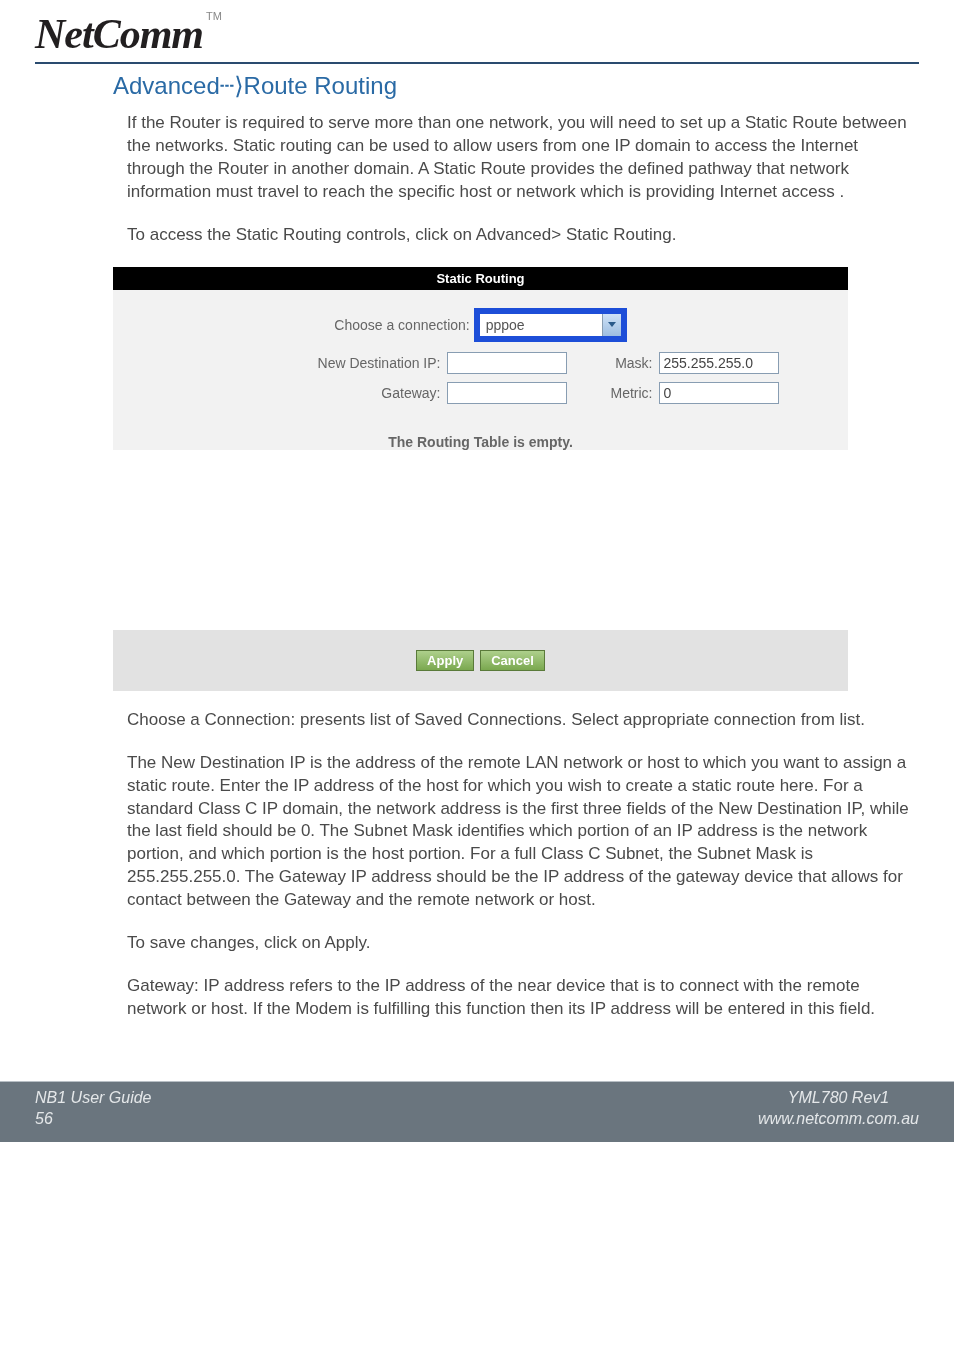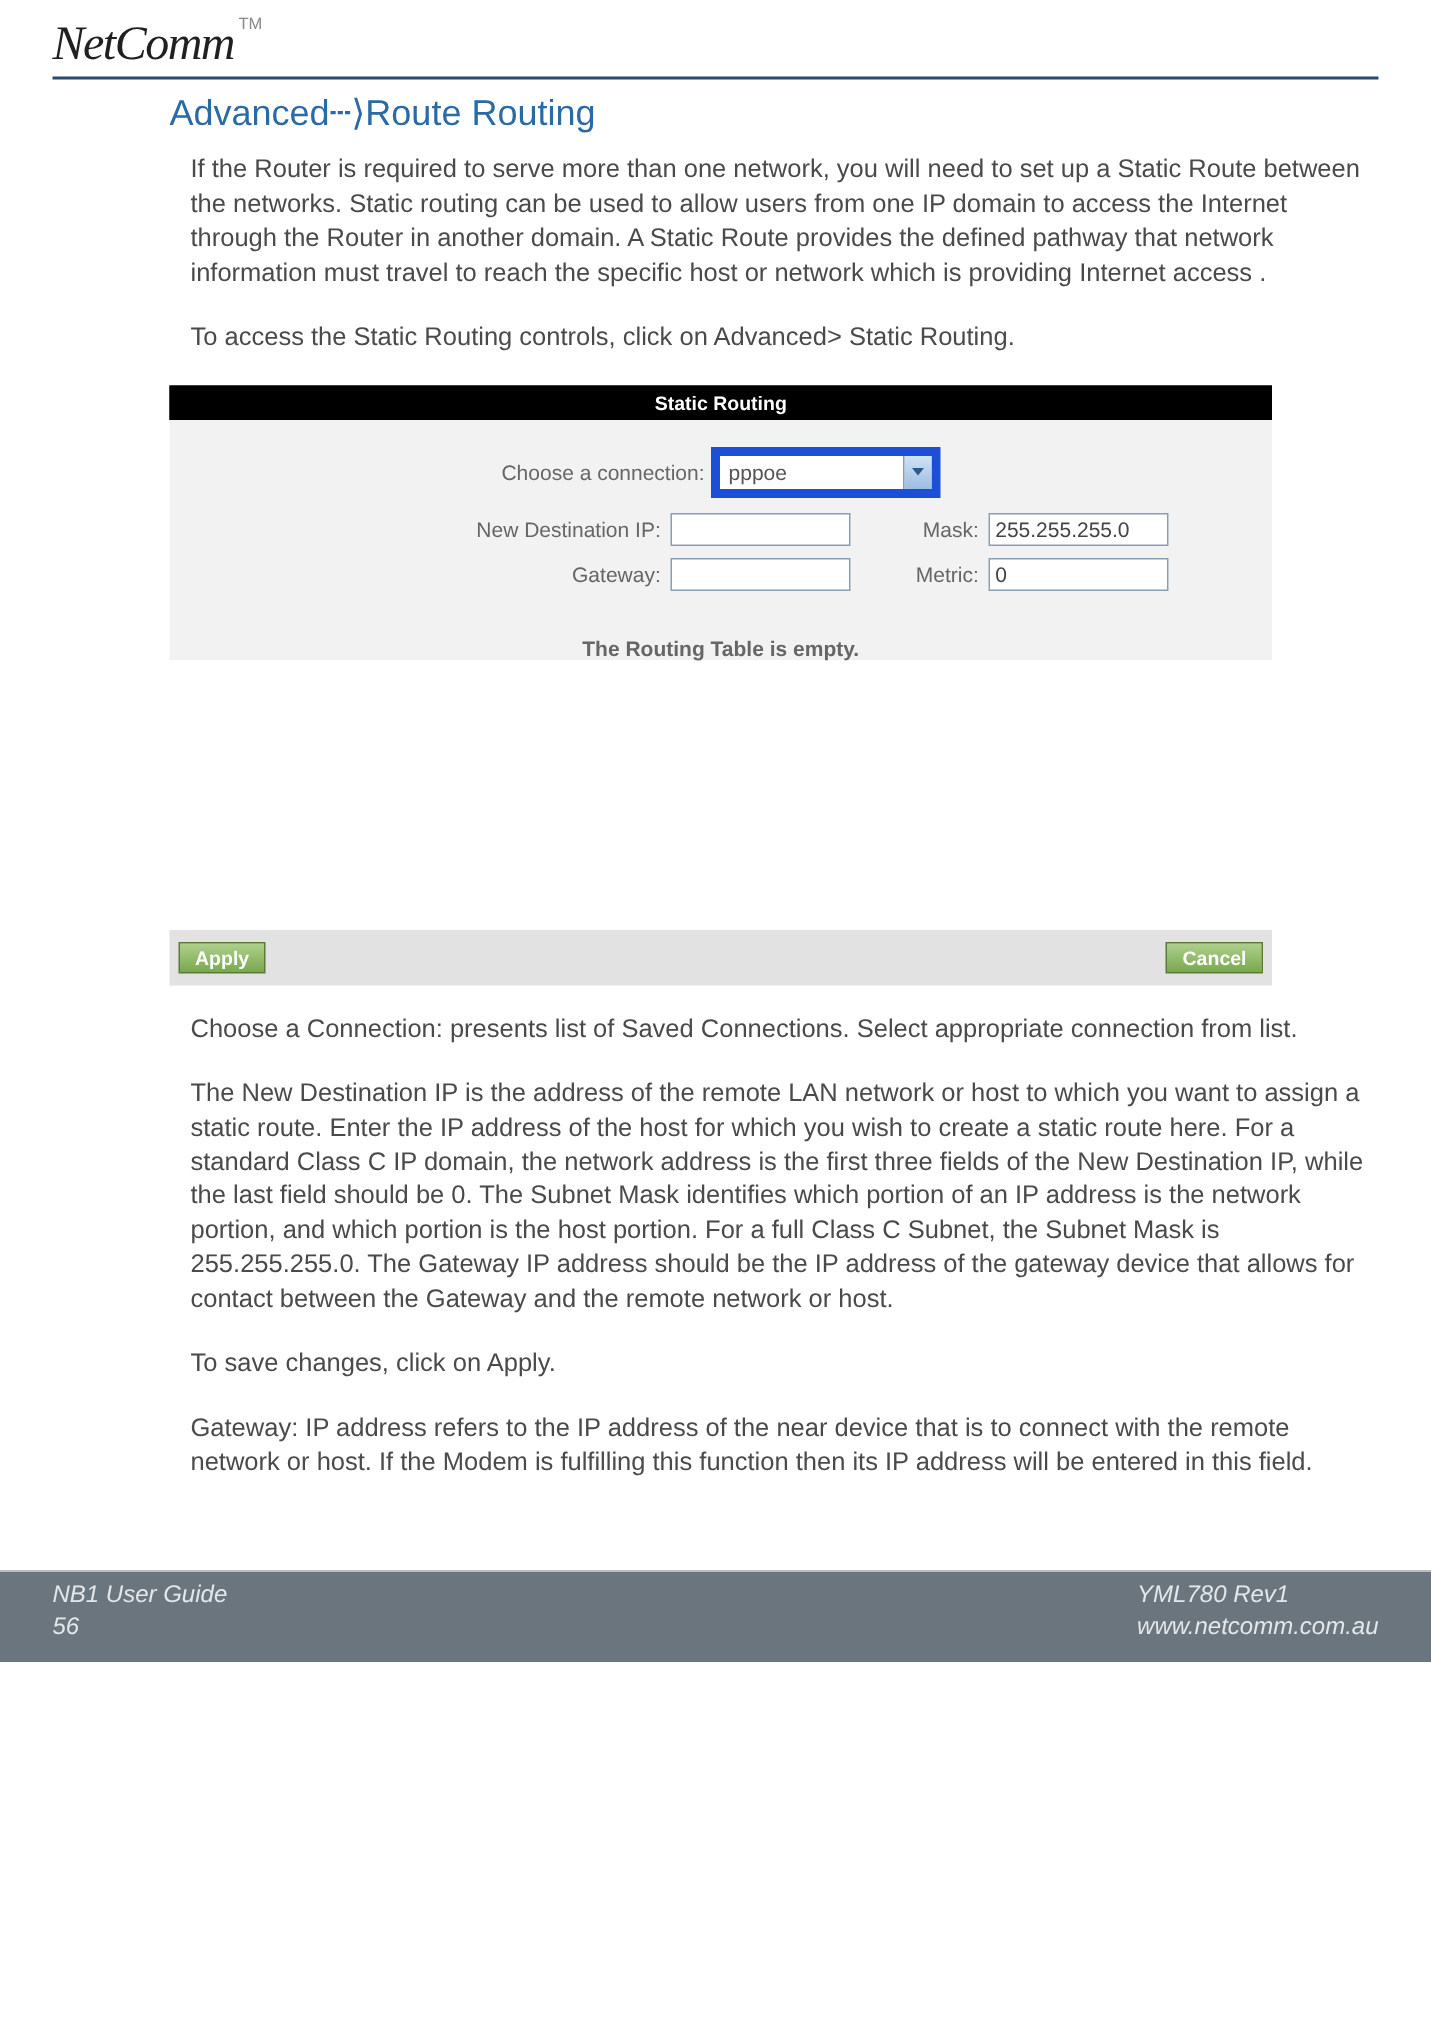--- a/index.html
+++ b/index.html
@@ -15,22 +15,22 @@
     .logo-row {
       display: flex;
       align-items: flex-start;
       border-bottom: 2.5px solid #2a4b6f;
       padding-bottom: 4px;
       margin-bottom: 8px;
     }
     .logo {
       font-family: "Times New Roman", serif;
       font-style: italic;
-      font-weight: 400;
-      font-size: 32px;
+      font-weight: 700;
+      font-size: 42px;
       letter-spacing: -1px;
       color: #221f20;
       display: inline-block;
     }
     .logo-tm {
       font-family: Arial, sans-serif;
       font-style: normal;
       font-weight: normal;
       font-size: 11px;
       color: #888;
@@ -146,23 +146,23 @@
     }
     .routing-empty {
       text-align: center;
       font-weight: bold;
       color: #666;
       font-size: 14px;
       margin-bottom: 180px;
     }
     .panel-footer {
       background: #e2e2e2;
-      padding: 8px 6px;
-      display: flex;
-      justify-content: space-between;
+      padding: 20px 6px;
+      display: flex;
+      justify-content: center;
       gap: 6px;
     }
     .btn {
       font-family: Verdana, sans-serif;
       font-size: 13px;
       font-weight: bold;
       color: #fff;
       border: 1px solid #5a7a3a;
       padding: 2px 10px;
       cursor: pointer;
@@ -181,21 +181,21 @@
       font-family: "Trebuchet MS", Arial, sans-serif;
       font-style: italic;
       font-size: 16px;
       padding: 6px 35px 12px 35px;
       display: flex;
       justify-content: space-between;
       border-top: 1px solid #b8bfc5;
       gap: 28px;
     }
     .footer-left { text-align: left; line-height: 1.3; }
-    .footer-right { text-align: left; line-height: 1.3; }
+    .footer-right { text-align: center; line-height: 1.3; }
   </style>
 </head>
 <body>
 
 <div class="page">
   <div class="logo-row">
     <span class="logo">NetComm</span>
     <span class="logo-tm">TM</span>
   </div>
 

